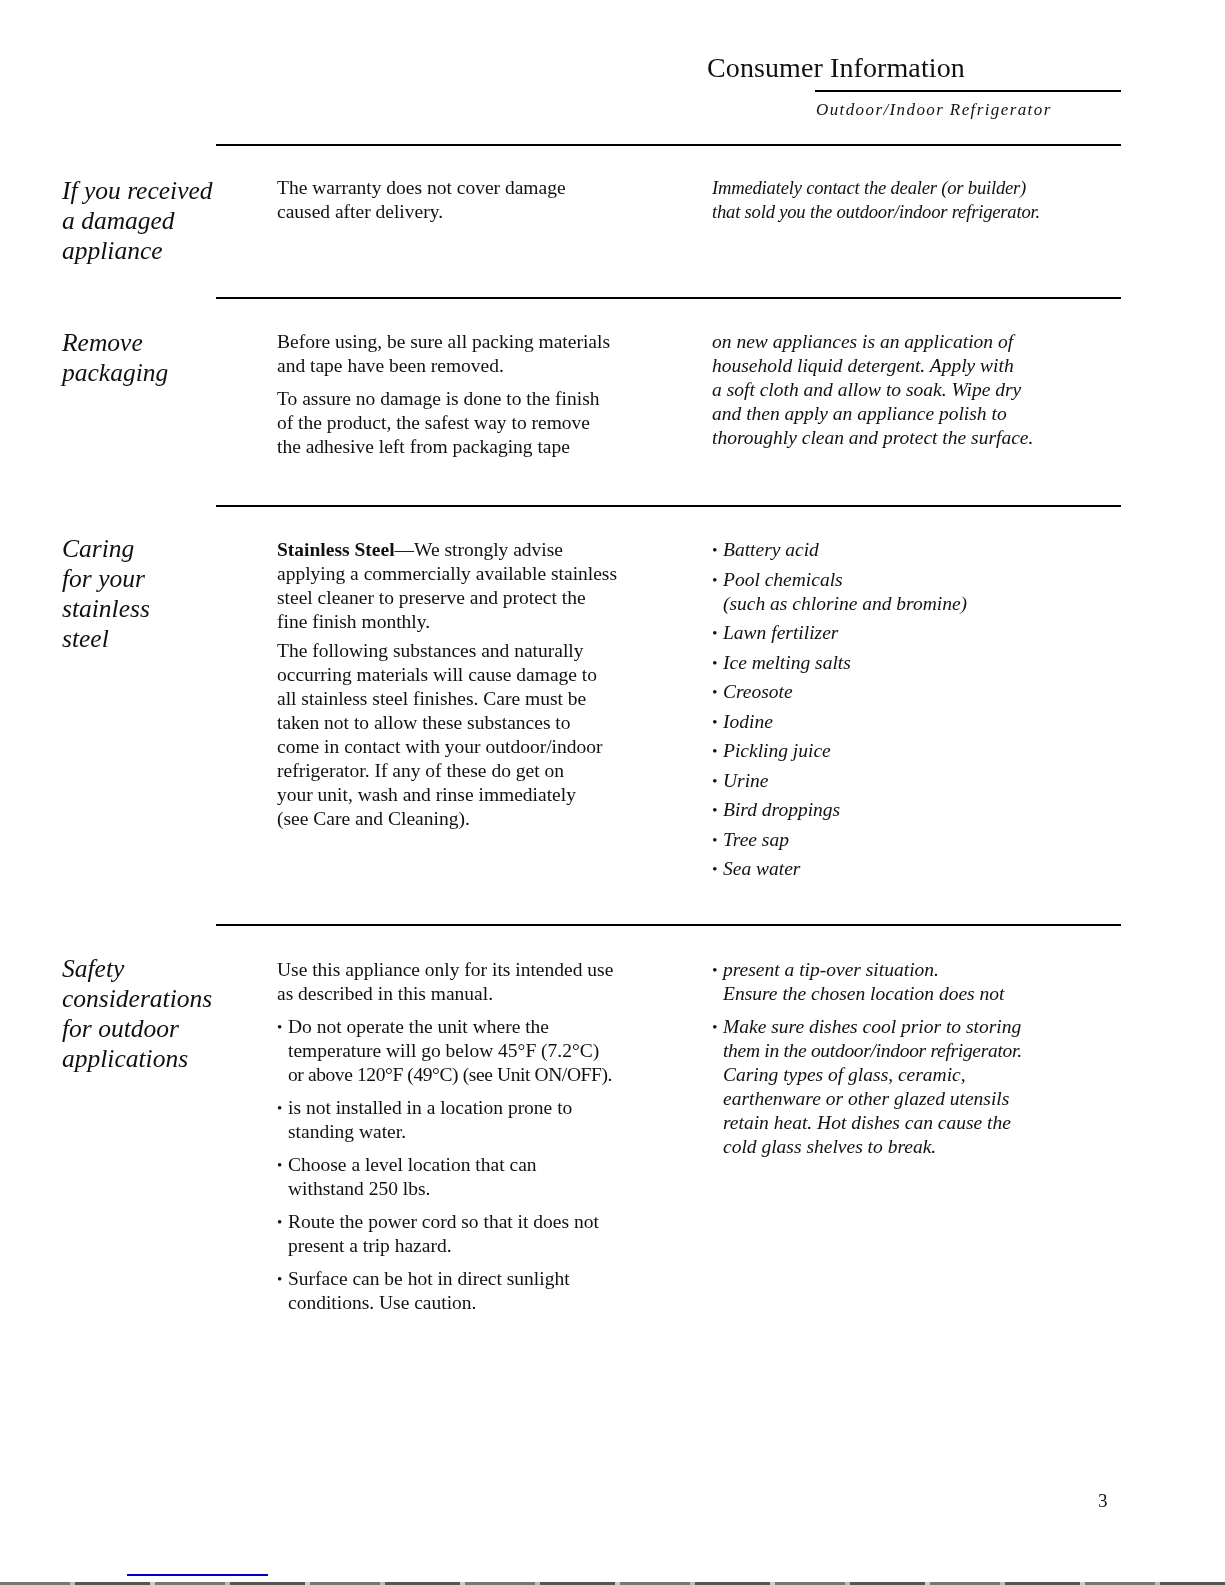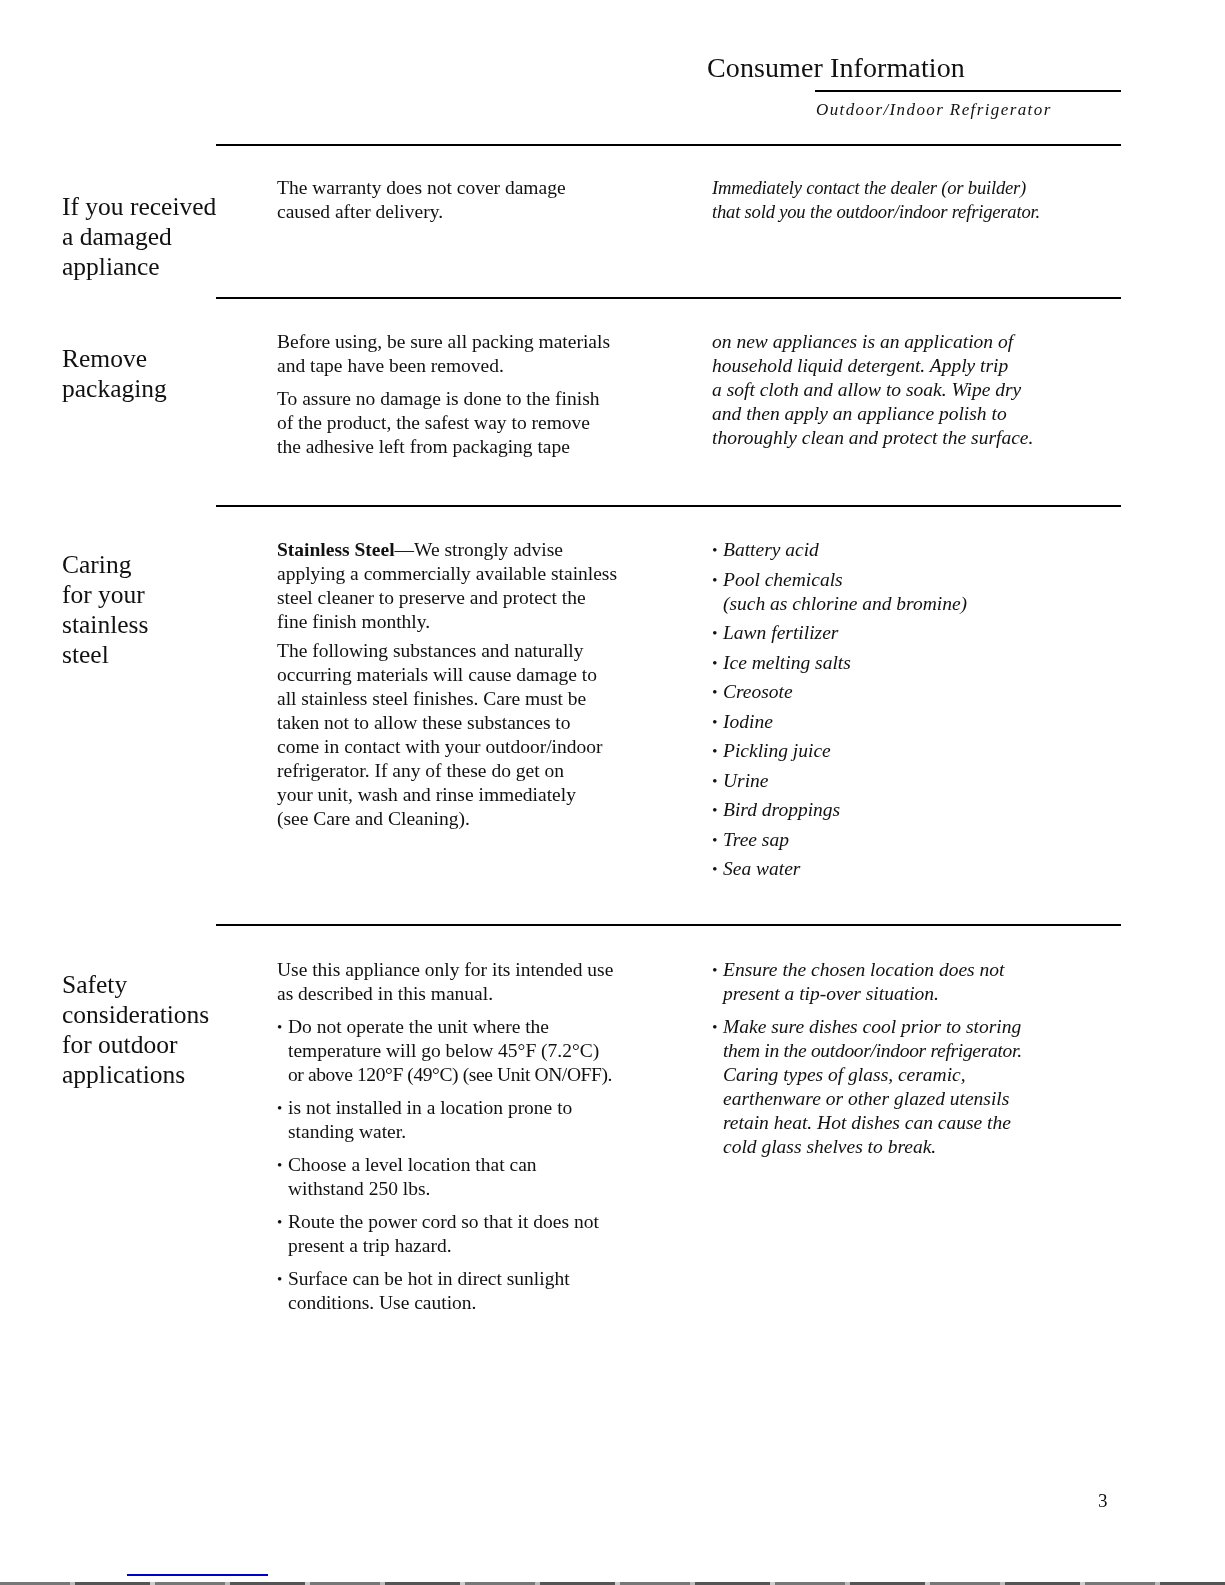--- a/index.html
+++ b/index.html
@@ -7,21 +7,21 @@
       width: 1225px; height: 1585px; position: relative; overflow: hidden;
       font-family: "Liberation Serif", "DejaVu Serif", serif; color: #111;
     }
     .abs { position: absolute; }
     .title { left: 707px; top: 52px; font-size: 28px; white-space: nowrap; letter-spacing: 0.1px; }
     .subtitle { left: 816px; top: 100px; font-size: 17px; font-style: italic; letter-spacing: 1.4px; white-space: nowrap; }
     .rule { background: #000; height: 2px; }
     .header-rule { left: 815px; top: 90px; width: 306px; }
     .sec-rule { left: 216px; width: 905px; }
     .sec-title {
-      left: 62px; font-size: 25.5px; line-height: 30px; width: 180px; margin-top: 16px;
+      left: 62px; font-style: italic; font-size: 25.5px; line-height: 30px; width: 180px;
     }
     .col { font-size: 19.5px; line-height: 24px; }
     .col1 { left: 277px; width: 430px; }
     .col2 { left: 712px; width: 420px; font-style: italic; }
     .para { margin: 0 0 9px 0; white-space: nowrap; }
     .para.tight { margin-bottom: 5px; }
     .bullet-list { list-style: none; margin: 0; padding: 0; }
     .bullet-list li { position: relative; padding-left: 11px; white-space: nowrap; }
     .bullet-list li .dot {
       position: absolute; left: 0; top: 0; font-size: 15px;
@@ -75,21 +75,21 @@
   </div>
   <div class="para">
     <div>To assure no damage is done to the finish</div>
     <div>of the product, the safest way to remove</div>
     <div>the adhesive left from packaging tape</div>
   </div>
 </div>
 <div class="abs col col2" style="top:330px">
   <div class="para">
     <div>on new appliances is an application of</div>
-    <div>household liquid detergent. Apply trip</div>
+    <div>household liquid detergent. Apply with</div>
     <div>a soft cloth and allow to soak. Wipe dry</div>
     <div>and then apply an appliance polish to</div>
     <div>thoroughly clean and protect the surface.</div>
   </div>
 </div>
 
 <div class="abs sec-title" style="top:534px">
   <div>Caring</div>
   <div>for your</div>
   <div>stainless</div>
@@ -200,22 +200,22 @@
         <span class="dot">•</span>
       <div>Surface can be hot in direct sunlight</div>
       <div>conditions. Use caution.</div>
     </li>
   </ul>
 </div>
 <div class="abs col col2" style="top:958px">
   <ul class="bullet-list safety-list">
     <li>
         <span class="dot">•</span>
+      <div>present a tip-over situation.</div>
       <div>Ensure the chosen location does not</div>
-      <div>present a tip-over situation.</div>
     </li>
     <li>
         <span class="dot">•</span>
       <div>Make sure dishes cool prior to storing</div>
       <div style="letter-spacing:-0.3px">them in the outdoor/indoor refrigerator.</div>
       <div>Caring types of glass, ceramic,</div>
       <div>earthenware or other glazed utensils</div>
       <div>retain heat. Hot dishes can cause the</div>
       <div>cold glass shelves to break.</div>
     </li>

